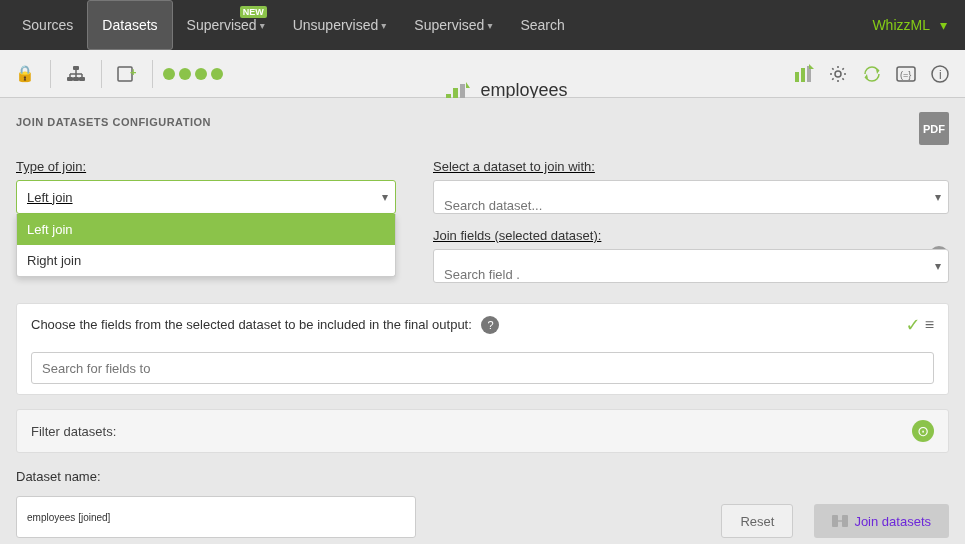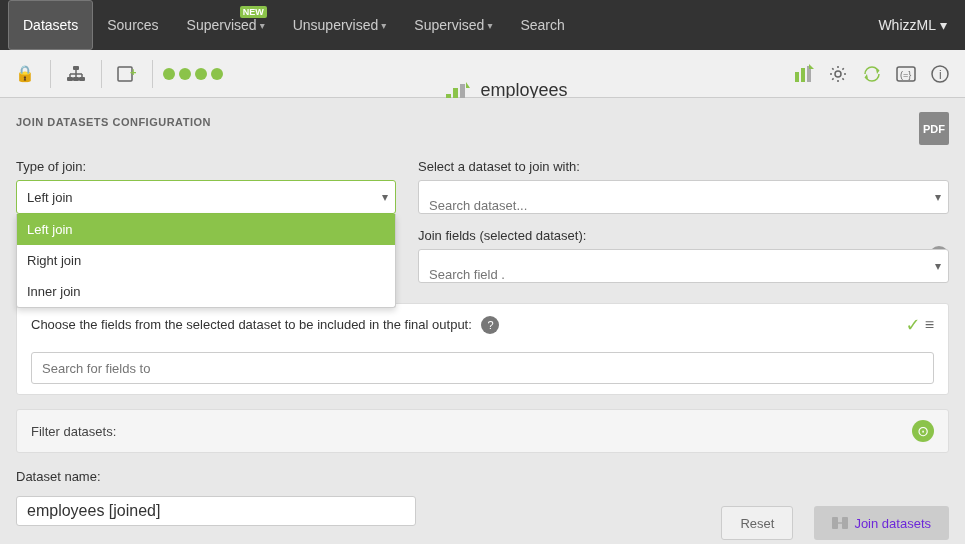--- a/index.html
+++ b/index.html
@@ -36,24 +36,24 @@
       background: #8bc34a;
       color: #fff;
       font-size: 9px;
       padding: 1px 3px;
       border-radius: 2px;
       font-weight: bold;
     }
     .navbar-item .arrow { font-size: 10px; margin-left: 3px; color: #aaa; }
     .navbar-spacer { flex: 1; }
     .navbar-user {
-      color: #e5e5e5;
-      display: flex;
-      align-items: center;
-      gap: 4px;
+      color: #84cc16;
+      display: flex;
+      align-items: center;
+      gap: 10px;
       cursor: pointer;
       font-size: 14px;
       padding: 0 10px;
     }
 
     
     .toolbar {
       background: #f0f0f0;
       border-bottom: 1px solid #ccc;
       display: flex;
@@ -127,22 +127,23 @@
       background: #999;
       color: white;
       display: flex; align-items: center; justify-content: center;
       font-size: 12px; font-weight: bold;
       cursor: pointer;
     }
 
     
     .join-config {
       display: flex;
-      gap: 22px;
+      gap: 37px;
       margin-bottom: 20px;
+      text-decoration: underline;
     }
     .join-left { flex: 0 0 380px; }
     .join-right { flex: 1; }
 
     .field-label {
       font-size: 13px;
       color: #333;
       margin-bottom: 6px;
       font-weight: normal;
     }
@@ -263,28 +264,28 @@
     .filter-toggle {
       width: 22px; height: 22px;
       background: #8bc34a;
       border-radius: 50%;
       color: white;
       display: flex; align-items: center; justify-content: center;
       font-size: 14px;
     }
 
     
-    .dataset-name-section { margin-bottom: 14px; }
+    .dataset-name-section { }
     .dataset-name-input {
       width: 400px;
-      height: 30px;
+      height: 42px;
       border: 1px solid #ccc;
       border-radius: 3px;
       padding: 0 10px;
-      font-size: 16px;
+      font-size: 10px;
       color: #333;
       background: white;
       margin-top: 6px;
     }
 
     
     .buttons-row {
       display: flex;
       justify-content: flex-end;
       gap: 21px;
@@ -313,25 +314,25 @@
       display: flex;
       align-items: center;
       justify-content: space-between;
       margin-bottom: 14px;
     }
   </style>
 </head>
 <body>
 
 <nav class="navbar">
+  <div class="navbar-item">
+    <span>Sources</span>
+  </div>
   <div class="navbar-item active">
     <span>Datasets</span>
-  </div>
-  <div class="navbar-item">
-    <span>Sources</span>
   </div>
   <div class="navbar-item">
     <span>Supervised</span>
     <span class="new-badge">NEW</span>
     <span class="arrow">▾</span>
   </div>
   <div class="navbar-item">
     <span>Unsupervised</span>
     <span class="arrow">▾</span>
   </div>
@@ -441,21 +442,20 @@
     <div class="join-left">
       <div class="field-label">Type of join:</div>
       <div class="select-wrapper">
         <div class="select-box open">
           <span>Left join</span>
         </div>
         <span class="select-arrow">▾</span>
         <div class="dropdown-list">
           <div class="dropdown-item selected">Left join</div>
           <div class="dropdown-item">Right join</div>
-          <div class="dropdown-item">Inner join</div>
         </div>
       </div>
     </div>
 
     <div class="join-right">
       <div class="field-label">Select a dataset to join with:</div>
       <div class="select-wrapper" style="margin-bottom:14px;">
         <input class="search-box" type="text" placeholder="Search dataset..." style="">
         <span class="select-arrow">▾</span>
       </div>

